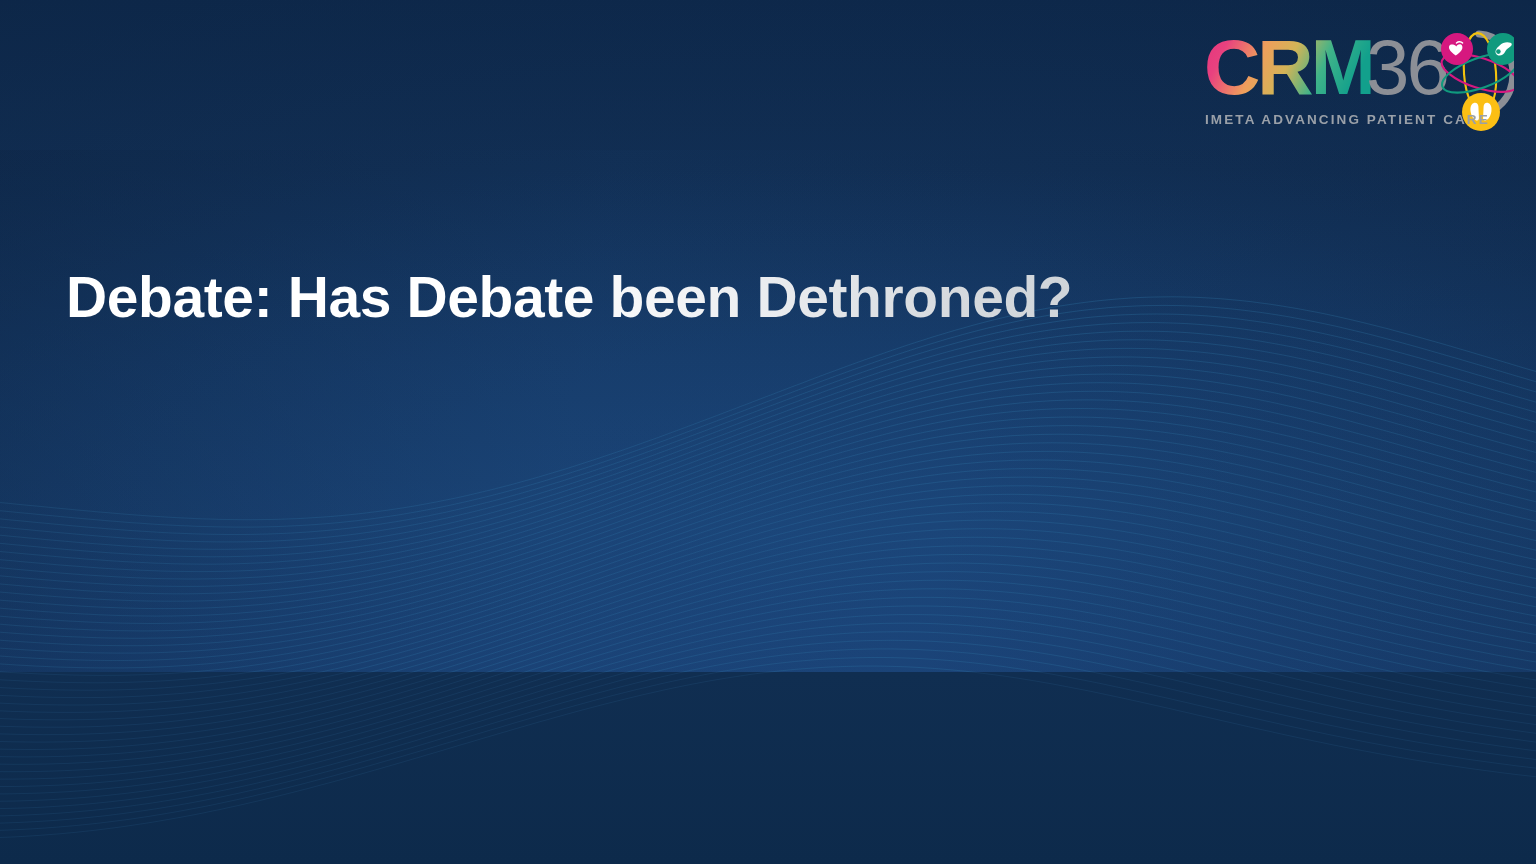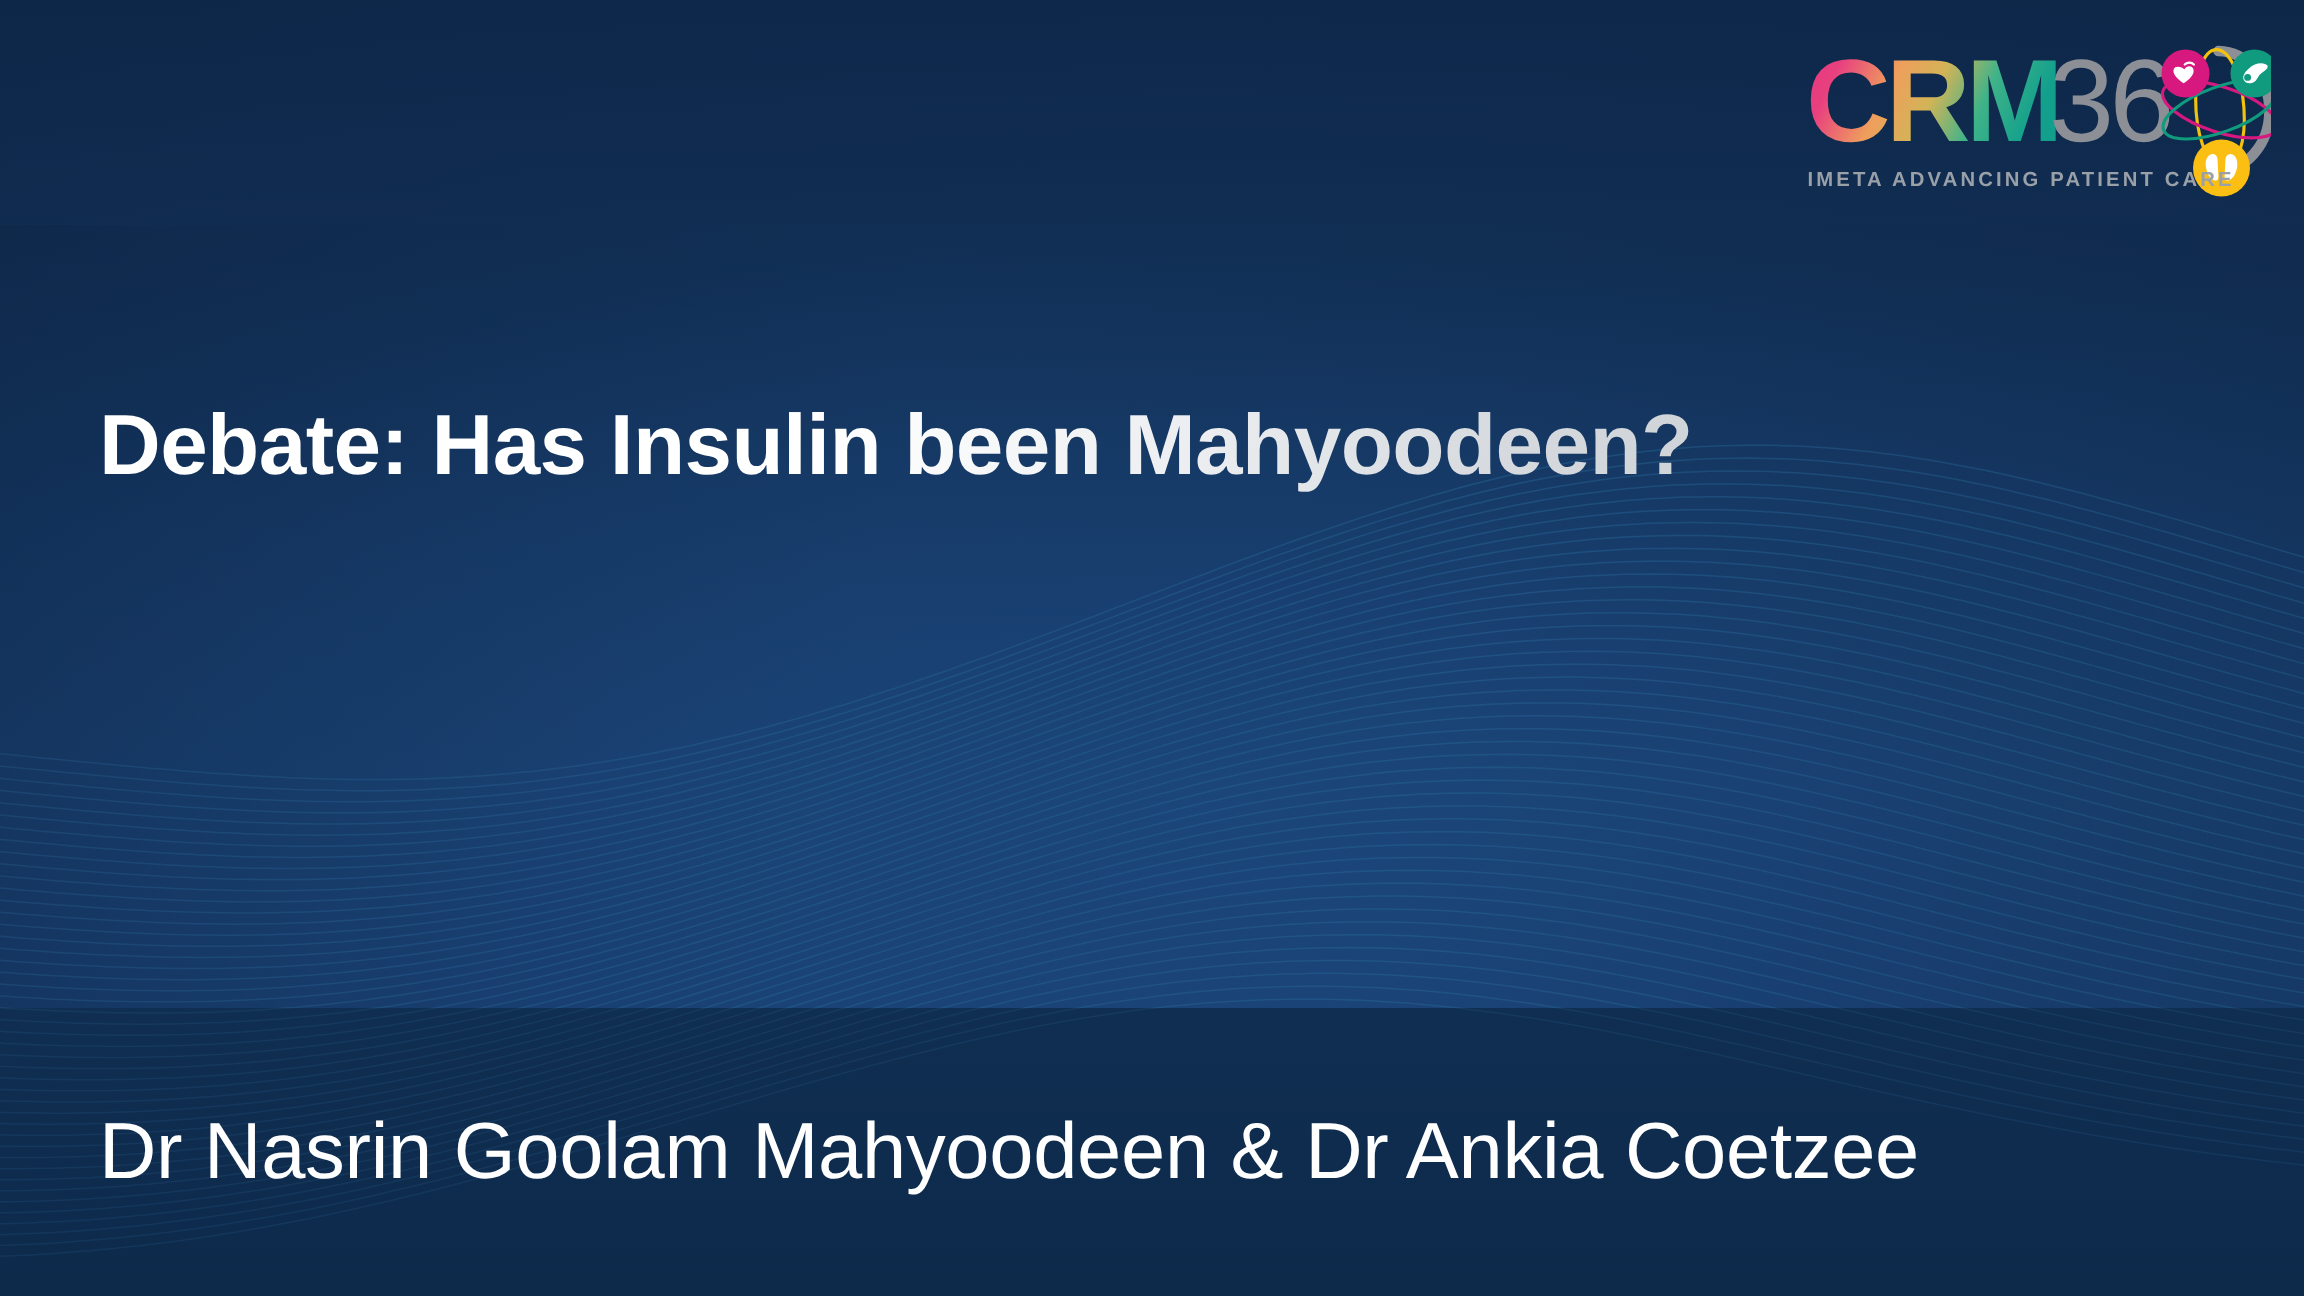--- a/index.html
+++ b/index.html
@@ -238,23 +238,22 @@
           <path d="M-260.0,788.1 L-252.0,788.7 L-244.0,789.3 L-236.0,789.9 L-228.0,790.5 L-220.0,791.2 L-212.0,791.8 L-204.0,792.4 L-196.0,793.0 L-188.0,793.6 L-180.0,794.2 L-172.0,794.8 L-164.0,795.3 L-156.0,795.9 L-148.0,796.4 L-140.0,796.9 L-132.0,797.4 L-124.0,797.9 L-116.0,798.4 L-108.0,798.8 L-100.0,799.2 L-92.0,799.6 L-84.0,799.9 L-76.0,800.2 L-68.0,800.5 L-60.0,800.7 L-52.0,800.9 L-44.0,801.1 L-36.0,801.2 L-28.0,801.3 L-20.0,801.4 L-12.0,801.4 L-4.0,801.3 L4.0,801.2 L12.0,801.1 L20.0,800.9 L28.0,800.6 L36.0,800.3 L44.0,800.0 L52.0,799.6 L60.0,799.1 L68.0,798.6 L76.0,798.1 L84.0,797.5 L92.0,796.8 L100.0,796.1 L108.0,795.3 L116.0,794.4 L124.0,793.6 L132.0,792.6 L140.0,791.6 L148.0,790.5 L156.0,789.4 L164.0,788.3 L172.0,787.0 L180.0,785.8 L188.0,784.4 L196.0,783.1 L204.0,781.6 L212.0,780.2 L220.0,778.6 L228.0,777.1 L236.0,775.4 L244.0,773.8 L252.0,772.0 L260.0,770.3 L268.0,768.5 L276.0,766.6 L284.0,764.7 L292.0,762.8 L300.0,760.8 L308.0,758.8 L316.0,756.8 L324.0,754.7 L332.0,752.6 L340.0,750.5 L348.0,748.3 L356.0,746.1 L364.0,743.9 L372.0,741.6 L380.0,739.3 L388.0,737.0 L396.0,734.7 L404.0,732.4 L412.0,730.0 L420.0,727.7 L428.0,725.3 L436.0,722.9 L444.0,720.4 L452.0,718.0 L460.0,715.6 L468.0,713.1 L476.0,710.7 L484.0,708.2 L492.0,705.8 L500.0,703.3 L508.0,700.9 L516.0,698.4 L524.0,696.0 L532.0,693.6 L540.0,691.1 L548.0,688.7 L556.0,686.3 L564.0,683.9 L572.0,681.6 L580.0,679.2 L588.0,676.9 L596.0,674.6 L604.0,672.3 L612.0,670.0 L620.0,667.8 L628.0,665.6 L636.0,663.5 L644.0,661.3 L652.0,659.2 L660.0,657.2 L668.0,655.2 L676.0,653.2 L684.0,651.3 L692.0,649.4 L700.0,647.6 L708.0,645.9 L716.0,644.1 L724.0,642.5 L732.0,640.9 L740.0,639.3 L748.0,637.9 L756.0,636.5 L764.0,635.1 L772.0,633.8 L780.0,632.6 L788.0,631.4 L796.0,630.4 L804.0,629.4 L812.0,628.4 L820.0,627.6 L828.0,626.8 L836.0,626.1 L844.0,625.4 L852.0,624.9 L860.0,624.4 L868.0,624.0 L876.0,623.7 L884.0,623.4 L892.0,623.3 L900.0,623.2 L908.0,623.2 L916.0,623.2 L924.0,623.4 L932.0,623.6 L940.0,623.9 L948.0,624.3 L956.0,624.7 L964.0,625.3 L972.0,625.9 L980.0,626.5 L988.0,627.3 L996.0,628.1 L1004.0,629.0 L1012.0,629.9 L1020.0,630.9 L1028.0,632.0 L1036.0,633.1 L1044.0,634.3 L1052.0,635.6 L1060.0,636.9 L1068.0,638.2 L1076.0,639.6 L1084.0,641.1 L1092.0,642.6 L1100.0,644.1 L1108.0,645.7 L1116.0,647.3 L1124.0,649.0 L1132.0,650.7 L1140.0,652.4 L1148.0,654.1 L1156.0,655.9 L1164.0,657.7 L1172.0,659.5 L1180.0,661.4 L1188.0,663.2 L1196.0,665.1 L1204.0,667.0 L1212.0,668.9 L1220.0,670.8 L1228.0,672.7 L1236.0,674.6 L1244.0,676.5 L1252.0,678.4 L1260.0,680.3 L1268.0,682.2 L1276.0,684.1 L1284.0,685.9 L1292.0,687.8 L1300.0,689.7 L1308.0,691.5 L1316.0,693.3 L1324.0,695.1 L1332.0,696.9 L1340.0,698.7 L1348.0,700.4 L1356.0,702.1 L1364.0,703.8 L1372.0,705.5 L1380.0,707.1 L1388.0,708.7 L1396.0,710.3 L1404.0,711.9 L1412.0,713.4 L1420.0,714.9 L1428.0,716.4 L1436.0,717.8 L1444.0,719.2 L1452.0,720.6 L1460.0,722.0 L1468.0,723.3 L1476.0,724.6 L1484.0,725.9 L1492.0,727.1 L1500.0,728.3 L1508.0,729.5 L1516.0,730.6 L1524.0,731.7 L1532.0,732.8 L1540.0,733.8 L1548.0,734.9 L1556.0,735.8 L1564.0,736.8 L1572.0,737.7 L1580.0,738.7 L1588.0,739.5 L1596.0,740.4 L1604.0,741.2 L1612.0,742.0 L1620.0,742.8 L1628.0,743.6 L1636.0,744.3 L1644.0,745.0 L1652.0,745.7" vector-effect="non-scaling-stroke"></path>
           <path d="M-260.0,796.1 L-252.0,796.7 L-244.0,797.3 L-236.0,797.9 L-228.0,798.6 L-220.0,799.2 L-212.0,799.8 L-204.0,800.4 L-196.0,801.0 L-188.0,801.6 L-180.0,802.2 L-172.0,802.7 L-164.0,803.3 L-156.0,803.8 L-148.0,804.3 L-140.0,804.8 L-132.0,805.3 L-124.0,805.7 L-116.0,806.2 L-108.0,806.6 L-100.0,807.0 L-92.0,807.3 L-84.0,807.6 L-76.0,807.9 L-68.0,808.1 L-60.0,808.3 L-52.0,808.5 L-44.0,808.6 L-36.0,808.7 L-28.0,808.8 L-20.0,808.8 L-12.0,808.7 L-4.0,808.6 L4.0,808.5 L12.0,808.3 L20.0,808.1 L28.0,807.8 L36.0,807.5 L44.0,807.1 L52.0,806.6 L60.0,806.1 L68.0,805.6 L76.0,805.0 L84.0,804.3 L92.0,803.6 L100.0,802.8 L108.0,802.0 L116.0,801.1 L124.0,800.2 L132.0,799.2 L140.0,798.2 L148.0,797.1 L156.0,795.9 L164.0,794.7 L172.0,793.5 L180.0,792.1 L188.0,790.8 L196.0,789.4 L204.0,787.9 L212.0,786.4 L220.0,784.8 L228.0,783.2 L236.0,781.6 L244.0,779.9 L252.0,778.1 L260.0,776.3 L268.0,774.5 L276.0,772.6 L284.0,770.7 L292.0,768.8 L300.0,766.8 L308.0,764.8 L316.0,762.7 L324.0,760.6 L332.0,758.5 L340.0,756.3 L348.0,754.2 L356.0,752.0 L364.0,749.7 L372.0,747.5 L380.0,745.2 L388.0,742.9 L396.0,740.6 L404.0,738.2 L412.0,735.9 L420.0,733.5 L428.0,731.1 L436.0,728.7 L444.0,726.3 L452.0,723.9 L460.0,721.4 L468.0,719.0 L476.0,716.6 L484.0,714.1 L492.0,711.7 L500.0,709.3 L508.0,706.8 L516.0,704.4 L524.0,702.0 L532.0,699.6 L540.0,697.2 L548.0,694.8 L556.0,692.4 L564.0,690.1 L572.0,687.7 L580.0,685.4 L588.0,683.1 L596.0,680.8 L604.0,678.6 L612.0,676.4 L620.0,674.2 L628.0,672.0 L636.0,669.9 L644.0,667.9 L652.0,665.8 L660.0,663.8 L668.0,661.9 L676.0,660.0 L684.0,658.1 L692.0,656.3 L700.0,654.5 L708.0,652.8 L716.0,651.2 L724.0,649.6 L732.0,648.0 L740.0,646.5 L748.0,645.1 L756.0,643.8 L764.0,642.5 L772.0,641.3 L780.0,640.1 L788.0,639.0 L796.0,638.0 L804.0,637.1 L812.0,636.2 L820.0,635.4 L828.0,634.7 L836.0,634.1 L844.0,633.5 L852.0,633.0 L860.0,632.6 L868.0,632.3 L876.0,632.0 L884.0,631.9 L892.0,631.8 L900.0,631.7 L908.0,631.8 L916.0,631.9 L924.0,632.1 L932.0,632.4 L940.0,632.8 L948.0,633.2 L956.0,633.8 L964.0,634.3 L972.0,635.0 L980.0,635.7 L988.0,636.5 L996.0,637.4 L1004.0,638.3 L1012.0,639.3 L1020.0,640.4 L1028.0,641.5 L1036.0,642.7 L1044.0,643.9 L1052.0,645.2 L1060.0,646.5 L1068.0,647.9 L1076.0,649.4 L1084.0,650.8 L1092.0,652.4 L1100.0,653.9 L1108.0,655.5 L1116.0,657.2 L1124.0,658.9 L1132.0,660.6 L1140.0,662.3 L1148.0,664.1 L1156.0,665.9 L1164.0,667.7 L1172.0,669.5 L1180.0,671.3 L1188.0,673.2 L1196.0,675.1 L1204.0,676.9 L1212.0,678.8 L1220.0,680.7 L1228.0,682.6 L1236.0,684.5 L1244.0,686.4 L1252.0,688.3 L1260.0,690.1 L1268.0,692.0 L1276.0,693.9 L1284.0,695.7 L1292.0,697.6 L1300.0,699.4 L1308.0,701.2 L1316.0,703.0 L1324.0,704.8 L1332.0,706.5 L1340.0,708.3 L1348.0,710.0 L1356.0,711.6 L1364.0,713.3 L1372.0,714.9 L1380.0,716.6 L1388.0,718.1 L1396.0,719.7 L1404.0,721.2 L1412.0,722.7 L1420.0,724.2 L1428.0,725.6 L1436.0,727.0 L1444.0,728.4 L1452.0,729.7 L1460.0,731.1 L1468.0,732.4 L1476.0,733.6 L1484.0,734.8 L1492.0,736.0 L1500.0,737.2 L1508.0,738.3 L1516.0,739.4 L1524.0,740.5 L1532.0,741.6 L1540.0,742.6 L1548.0,743.6 L1556.0,744.5 L1564.0,745.5 L1572.0,746.4 L1580.0,747.3 L1588.0,748.1 L1596.0,748.9 L1604.0,749.7 L1612.0,750.5 L1620.0,751.3 L1628.0,752.0 L1636.0,752.7 L1644.0,753.4 L1652.0,754.1" vector-effect="non-scaling-stroke"></path>
           <path d="M-260.0,804.1 L-252.0,804.7 L-244.0,805.4 L-236.0,806.0 L-228.0,806.6 L-220.0,807.2 L-212.0,807.8 L-204.0,808.4 L-196.0,809.0 L-188.0,809.5 L-180.0,810.1 L-172.0,810.6 L-164.0,811.2 L-156.0,811.7 L-148.0,812.2 L-140.0,812.7 L-132.0,813.1 L-124.0,813.6 L-116.0,814.0 L-108.0,814.3 L-100.0,814.7 L-92.0,815.0 L-84.0,815.3 L-76.0,815.5 L-68.0,815.7 L-60.0,815.9 L-52.0,816.0 L-44.0,816.1 L-36.0,816.2 L-28.0,816.2 L-20.0,816.2 L-12.0,816.1 L-4.0,815.9 L4.0,815.8 L12.0,815.5 L20.0,815.3 L28.0,814.9 L36.0,814.5 L44.0,814.1 L52.0,813.6 L60.0,813.1 L68.0,812.5 L76.0,811.8 L84.0,811.1 L92.0,810.4 L100.0,809.6 L108.0,808.7 L116.0,807.8 L124.0,806.8 L132.0,805.8 L140.0,804.7 L148.0,803.6 L156.0,802.4 L164.0,801.1 L172.0,799.8 L180.0,798.5 L188.0,797.1 L196.0,795.6 L204.0,794.1 L212.0,792.6 L220.0,791.0 L228.0,789.4 L236.0,787.7 L244.0,786.0 L252.0,784.2 L260.0,782.4 L268.0,780.5 L276.0,778.6 L284.0,776.7 L292.0,774.7 L300.0,772.7 L308.0,770.7 L316.0,768.6 L324.0,766.5 L332.0,764.4 L340.0,762.2 L348.0,760.0 L356.0,757.8 L364.0,755.6 L372.0,753.3 L380.0,751.0 L388.0,748.7 L396.0,746.4 L404.0,744.0 L412.0,741.7 L420.0,739.3 L428.0,736.9 L436.0,734.5 L444.0,732.1 L452.0,729.7 L460.0,727.3 L468.0,724.9 L476.0,722.5 L484.0,720.1 L492.0,717.6 L500.0,715.2 L508.0,712.8 L516.0,710.4 L524.0,708.0 L532.0,705.6 L540.0,703.3 L548.0,700.9 L556.0,698.6 L564.0,696.2 L572.0,693.9 L580.0,691.6 L588.0,689.4 L596.0,687.2 L604.0,685.0 L612.0,682.8 L620.0,680.6 L628.0,678.5 L636.0,676.5 L644.0,674.4 L652.0,672.4 L660.0,670.5 L668.0,668.6 L676.0,666.7 L684.0,664.9 L692.0,663.2 L700.0,661.5 L708.0,659.8 L716.0,658.2 L724.0,656.7 L732.0,655.2 L740.0,653.8 L748.0,652.5 L756.0,651.2 L764.0,649.9 L772.0,648.8 L780.0,647.7 L788.0,646.7 L796.0,645.8 L804.0,644.9 L812.0,644.1 L820.0,643.4 L828.0,642.7 L836.0,642.2 L844.0,641.7 L852.0,641.2 L860.0,640.9 L868.0,640.6 L876.0,640.5 L884.0,640.4 L892.0,640.3 L900.0,640.4 L908.0,640.5 L916.0,640.7 L924.0,641.0 L932.0,641.3 L940.0,641.8 L948.0,642.3 L956.0,642.8 L964.0,643.5 L972.0,644.2 L980.0,645.0 L988.0,645.8 L996.0,646.7 L1004.0,647.7 L1012.0,648.8 L1020.0,649.9 L1028.0,651.0 L1036.0,652.2 L1044.0,653.5 L1052.0,654.8 L1060.0,656.2 L1068.0,657.6 L1076.0,659.1 L1084.0,660.6 L1092.0,662.2 L1100.0,663.8 L1108.0,665.4 L1116.0,667.1 L1124.0,668.7 L1132.0,670.5 L1140.0,672.2 L1148.0,674.0 L1156.0,675.8 L1164.0,677.6 L1172.0,679.4 L1180.0,681.3 L1188.0,683.1 L1196.0,685.0 L1204.0,686.8 L1212.0,688.7 L1220.0,690.6 L1228.0,692.5 L1236.0,694.4 L1244.0,696.2 L1252.0,698.1 L1260.0,700.0 L1268.0,701.8 L1276.0,703.7 L1284.0,705.5 L1292.0,707.3 L1300.0,709.1 L1308.0,710.9 L1316.0,712.6 L1324.0,714.4 L1332.0,716.1 L1340.0,717.8 L1348.0,719.5 L1356.0,721.1 L1364.0,722.8 L1372.0,724.4 L1380.0,725.9 L1388.0,727.5 L1396.0,729.0 L1404.0,730.5 L1412.0,732.0 L1420.0,733.4 L1428.0,734.8 L1436.0,736.2 L1444.0,737.5 L1452.0,738.8 L1460.0,740.1 L1468.0,741.4 L1476.0,742.6 L1484.0,743.8 L1492.0,744.9 L1500.0,746.1 L1508.0,747.2 L1516.0,748.2 L1524.0,749.3 L1532.0,750.3 L1540.0,751.3 L1548.0,752.2 L1556.0,753.2 L1564.0,754.1 L1572.0,755.0 L1580.0,755.8 L1588.0,756.6 L1596.0,757.4 L1604.0,758.2 L1612.0,759.0 L1620.0,759.7 L1628.0,760.4 L1636.0,761.1 L1644.0,761.8 L1652.0,762.4" vector-effect="non-scaling-stroke"></path>
           <path d="M-260.0,812.2 L-252.0,812.8 L-244.0,813.4 L-236.0,814.0 L-228.0,814.6 L-220.0,815.2 L-212.0,815.8 L-204.0,816.3 L-196.0,816.9 L-188.0,817.5 L-180.0,818.0 L-172.0,818.6 L-164.0,819.1 L-156.0,819.6 L-148.0,820.0 L-140.0,820.5 L-132.0,820.9 L-124.0,821.3 L-116.0,821.7 L-108.0,822.1 L-100.0,822.4 L-92.0,822.7 L-84.0,822.9 L-76.0,823.1 L-68.0,823.3 L-60.0,823.4 L-52.0,823.5 L-44.0,823.6 L-36.0,823.6 L-28.0,823.6 L-20.0,823.5 L-12.0,823.4 L-4.0,823.2 L4.0,823.0 L12.0,822.7 L20.0,822.4 L28.0,822.0 L36.0,821.6 L44.0,821.1 L52.0,820.6 L60.0,820.0 L68.0,819.4 L76.0,818.7 L84.0,817.9 L92.0,817.1 L100.0,816.3 L108.0,815.4 L116.0,814.4 L124.0,813.4 L132.0,812.3 L140.0,811.2 L148.0,810.0 L156.0,808.8 L164.0,807.5 L172.0,806.2 L180.0,804.8 L188.0,803.4 L196.0,801.9 L204.0,800.4 L212.0,798.8 L220.0,797.2 L228.0,795.5 L236.0,793.8 L244.0,792.0 L252.0,790.2 L260.0,788.4 L268.0,786.5 L276.0,784.6 L284.0,782.7 L292.0,780.7 L300.0,778.7 L308.0,776.6 L316.0,774.5 L324.0,772.4 L332.0,770.3 L340.0,768.1 L348.0,765.9 L356.0,763.7 L364.0,761.4 L372.0,759.2 L380.0,756.9 L388.0,754.6 L396.0,752.2 L404.0,749.9 L412.0,747.6 L420.0,745.2 L428.0,742.8 L436.0,740.4 L444.0,738.0 L452.0,735.6 L460.0,733.2 L468.0,730.8 L476.0,728.4 L484.0,726.0 L492.0,723.6 L500.0,721.2 L508.0,718.8 L516.0,716.5 L524.0,714.1 L532.0,711.7 L540.0,709.4 L548.0,707.0 L556.0,704.7 L564.0,702.4 L572.0,700.2 L580.0,697.9 L588.0,695.7 L596.0,693.5 L604.0,691.4 L612.0,689.2 L620.0,687.1 L628.0,685.1 L636.0,683.0 L644.0,681.1 L652.0,679.1 L660.0,677.2 L668.0,675.4 L676.0,673.6 L684.0,671.8 L692.0,670.1 L700.0,668.5 L708.0,666.9 L716.0,665.4 L724.0,663.9 L732.0,662.5 L740.0,661.1 L748.0,659.8 L756.0,658.6 L764.0,657.5 L772.0,656.4 L780.0,655.4 L788.0,654.4 L796.0,653.6 L804.0,652.8 L812.0,652.0 L820.0,651.4 L828.0,650.8 L836.0,650.3 L844.0,649.9 L852.0,649.5 L860.0,649.3 L868.0,649.1 L876.0,648.9 L884.0,648.9 L892.0,648.9 L900.0,649.1 L908.0,649.3 L916.0,649.5 L924.0,649.9 L932.0,650.3 L940.0,650.8 L948.0,651.3 L956.0,652.0 L964.0,652.7 L972.0,653.4 L980.0,654.3 L988.0,655.2 L996.0,656.1 L1004.0,657.2 L1012.0,658.2 L1020.0,659.4 L1028.0,660.6 L1036.0,661.9 L1044.0,663.2 L1052.0,664.5 L1060.0,665.9 L1068.0,667.4 L1076.0,668.9 L1084.0,670.4 L1092.0,672.0 L1100.0,673.6 L1108.0,675.2 L1116.0,676.9 L1124.0,678.6 L1132.0,680.4 L1140.0,682.1 L1148.0,683.9 L1156.0,685.7 L1164.0,687.5 L1172.0,689.3 L1180.0,691.2 L1188.0,693.0 L1196.0,694.9 L1204.0,696.7 L1212.0,698.6 L1220.0,700.5 L1228.0,702.3 L1236.0,704.2 L1244.0,706.1 L1252.0,707.9 L1260.0,709.8 L1268.0,711.6 L1276.0,713.4 L1284.0,715.2 L1292.0,717.0 L1300.0,718.8 L1308.0,720.5 L1316.0,722.3 L1324.0,724.0 L1332.0,725.7 L1340.0,727.3 L1348.0,729.0 L1356.0,730.6 L1364.0,732.2 L1372.0,733.8 L1380.0,735.3 L1388.0,736.8 L1396.0,738.3 L1404.0,739.8 L1412.0,741.2 L1420.0,742.6 L1428.0,743.9 L1436.0,745.3 L1444.0,746.6 L1452.0,747.9 L1460.0,749.1 L1468.0,750.3 L1476.0,751.5 L1484.0,752.7 L1492.0,753.8 L1500.0,754.9 L1508.0,756.0 L1516.0,757.0 L1524.0,758.0 L1532.0,759.0 L1540.0,760.0 L1548.0,760.9 L1556.0,761.8 L1564.0,762.7 L1572.0,763.5 L1580.0,764.3 L1588.0,765.2 L1596.0,765.9 L1604.0,766.7 L1612.0,767.4 L1620.0,768.1 L1628.0,768.8 L1636.0,769.5 L1644.0,770.1 L1652.0,770.8" vector-effect="non-scaling-stroke"></path>
           <path d="M-260.0,820.2 L-252.0,820.8 L-244.0,821.4 L-236.0,822.0 L-228.0,822.6 L-220.0,823.2 L-212.0,823.7 L-204.0,824.3 L-196.0,824.9 L-188.0,825.4 L-180.0,825.9 L-172.0,826.5 L-164.0,826.9 L-156.0,827.4 L-148.0,827.9 L-140.0,828.3 L-132.0,828.7 L-124.0,829.1 L-116.0,829.4 L-108.0,829.8 L-100.0,830.0 L-92.0,830.3 L-84.0,830.5 L-76.0,830.7 L-68.0,830.8 L-60.0,830.9 L-52.0,831.0 L-44.0,831.0 L-36.0,831.0 L-28.0,830.9 L-20.0,830.8 L-12.0,830.6 L-4.0,830.4 L4.0,830.2 L12.0,829.9 L20.0,829.5 L28.0,829.1 L36.0,828.6 L44.0,828.1 L52.0,827.5 L60.0,826.9 L68.0,826.2 L76.0,825.5 L84.0,824.7 L92.0,823.9 L100.0,823.0 L108.0,822.0 L116.0,821.0 L124.0,820.0 L132.0,818.9 L140.0,817.7 L148.0,816.5 L156.0,815.2 L164.0,813.9 L172.0,812.5 L180.0,811.1 L188.0,809.6 L196.0,808.1 L204.0,806.6 L212.0,805.0 L220.0,803.3 L228.0,801.6 L236.0,799.9 L244.0,798.1 L252.0,796.3 L260.0,794.4 L268.0,792.5 L276.0,790.6 L284.0,788.6 L292.0,786.6 L300.0,784.6 L308.0,782.5 L316.0,780.4 L324.0,778.3 L332.0,776.2 L340.0,774.0 L348.0,771.8 L356.0,769.5 L364.0,767.3 L372.0,765.0 L380.0,762.7 L388.0,760.4 L396.0,758.1 L404.0,755.8 L412.0,753.4 L420.0,751.1 L428.0,748.7 L436.0,746.3 L444.0,743.9 L452.0,741.6 L460.0,739.2 L468.0,736.8 L476.0,734.4 L484.0,732.0 L492.0,729.6 L500.0,727.3 L508.0,724.9 L516.0,722.5 L524.0,720.2 L532.0,717.9 L540.0,715.5 L548.0,713.2 L556.0,711.0 L564.0,708.7 L572.0,706.5 L580.0,704.3 L588.0,702.1 L596.0,699.9 L604.0,697.8 L612.0,695.7 L620.0,693.7 L628.0,691.7 L636.0,689.7 L644.0,687.8 L652.0,685.9 L660.0,684.0 L668.0,682.2 L676.0,680.5 L684.0,678.8 L692.0,677.1 L700.0,675.6 L708.0,674.0 L716.0,672.6 L724.0,671.1 L732.0,669.8 L740.0,668.5 L748.0,667.3 L756.0,666.1 L764.0,665.1 L772.0,664.0 L780.0,663.1 L788.0,662.2 L796.0,661.4 L804.0,660.7 L812.0,660.0 L820.0,659.4 L828.0,658.9 L836.0,658.5 L844.0,658.2 L852.0,657.9 L860.0,657.7 L868.0,657.5 L876.0,657.5 L884.0,657.5 L892.0,657.6 L900.0,657.8 L908.0,658.1 L916.0,658.4 L924.0,658.8 L932.0,659.3 L940.0,659.8 L948.0,660.4 L956.0,661.1 L964.0,661.9 L972.0,662.7 L980.0,663.6 L988.0,664.5 L996.0,665.6 L1004.0,666.6 L1012.0,667.8 L1020.0,668.9 L1028.0,670.2 L1036.0,671.5 L1044.0,672.8 L1052.0,674.2 L1060.0,675.7 L1068.0,677.1 L1076.0,678.7 L1084.0,680.2 L1092.0,681.8 L1100.0,683.4 L1108.0,685.1 L1116.0,686.8 L1124.0,688.5 L1132.0,690.3 L1140.0,692.0 L1148.0,693.8 L1156.0,695.6 L1164.0,697.4 L1172.0,699.2 L1180.0,701.1 L1188.0,702.9 L1196.0,704.8 L1204.0,706.6 L1212.0,708.5 L1220.0,710.3 L1228.0,712.2 L1236.0,714.0 L1244.0,715.9 L1252.0,717.7 L1260.0,719.5 L1268.0,721.3 L1276.0,723.1 L1284.0,724.9 L1292.0,726.7 L1300.0,728.4 L1308.0,730.1 L1316.0,731.8 L1324.0,733.5 L1332.0,735.2 L1340.0,736.8 L1348.0,738.4 L1356.0,740.0 L1364.0,741.6 L1372.0,743.1 L1380.0,744.6 L1388.0,746.1 L1396.0,747.6 L1404.0,749.0 L1412.0,750.4 L1420.0,751.7 L1428.0,753.1 L1436.0,754.4 L1444.0,755.6 L1452.0,756.9 L1460.0,758.1 L1468.0,759.3 L1476.0,760.4 L1484.0,761.5 L1492.0,762.6 L1500.0,763.7 L1508.0,764.7 L1516.0,765.8 L1524.0,766.7 L1532.0,767.7 L1540.0,768.6 L1548.0,769.5 L1556.0,770.4 L1564.0,771.2 L1572.0,772.1 L1580.0,772.9 L1588.0,773.6 L1596.0,774.4 L1604.0,775.1 L1612.0,775.8 L1620.0,776.5 L1628.0,777.2 L1636.0,777.8 L1644.0,778.4 L1652.0,779.0" vector-effect="non-scaling-stroke"></path>
           <path d="M-260.0,828.2 L-252.0,828.8 L-244.0,829.4 L-236.0,830.0 L-228.0,830.5 L-220.0,831.1 L-212.0,831.7 L-204.0,832.2 L-196.0,832.8 L-188.0,833.3 L-180.0,833.8 L-172.0,834.3 L-164.0,834.8 L-156.0,835.3 L-148.0,835.7 L-140.0,836.1 L-132.0,836.5 L-124.0,836.8 L-116.0,837.1 L-108.0,837.4 L-100.0,837.7 L-92.0,837.9 L-84.0,838.1 L-76.0,838.2 L-68.0,838.3 L-60.0,838.4 L-52.0,838.4 L-44.0,838.4 L-36.0,838.3 L-28.0,838.2 L-20.0,838.1 L-12.0,837.9 L-4.0,837.6 L4.0,837.3 L12.0,837.0 L20.0,836.6 L28.0,836.1 L36.0,835.6 L44.0,835.0 L52.0,834.4 L60.0,833.8 L68.0,833.0 L76.0,832.3 L84.0,831.4 L92.0,830.6 L100.0,829.6 L108.0,828.6 L116.0,827.6 L124.0,826.5 L132.0,825.3 L140.0,824.1 L148.0,822.9 L156.0,821.6 L164.0,820.2 L172.0,818.8 L180.0,817.4 L188.0,815.9 L196.0,814.4 L204.0,812.8 L212.0,811.1 L220.0,809.5 L228.0,807.7 L236.0,806.0 L244.0,804.2 L252.0,802.3 L260.0,800.5 L268.0,798.5 L276.0,796.6 L284.0,794.6 L292.0,792.6 L300.0,790.5 L308.0,788.5 L316.0,786.3 L324.0,784.2 L332.0,782.1 L340.0,779.9 L348.0,777.7 L356.0,775.4 L364.0,773.2 L372.0,770.9 L380.0,768.6 L388.0,766.3 L396.0,764.0 L404.0,761.7 L412.0,759.3 L420.0,757.0 L428.0,754.6 L436.0,752.3 L444.0,749.9 L452.0,747.5 L460.0,745.1 L468.0,742.8 L476.0,740.4 L484.0,738.0 L492.0,735.7 L500.0,733.3 L508.0,731.0 L516.0,728.6 L524.0,726.3 L532.0,724.0 L540.0,721.7 L548.0,719.5 L556.0,717.2 L564.0,715.0 L572.0,712.8 L580.0,710.6 L588.0,708.5 L596.0,706.4 L604.0,704.3 L612.0,702.3 L620.0,700.3 L628.0,698.3 L636.0,696.4 L644.0,694.5 L652.0,692.7 L660.0,690.9 L668.0,689.1 L676.0,687.4 L684.0,685.8 L692.0,684.2 L700.0,682.7 L708.0,681.2 L716.0,679.8 L724.0,678.5 L732.0,677.2 L740.0,676.0 L748.0,674.8 L756.0,673.7 L764.0,672.7 L772.0,671.8 L780.0,670.9 L788.0,670.1 L796.0,669.3 L804.0,668.7 L812.0,668.1 L820.0,667.6 L828.0,667.1 L836.0,666.8 L844.0,666.5 L852.0,666.3 L860.0,666.1 L868.0,666.1 L876.0,666.1 L884.0,666.2 L892.0,666.4 L900.0,666.6 L908.0,666.9 L916.0,667.3 L924.0,667.8 L932.0,668.3 L940.0,668.9 L948.0,669.6 L956.0,670.3 L964.0,671.1 L972.0,672.0 L980.0,673.0 L988.0,674.0 L996.0,675.0 L1004.0,676.1 L1012.0,677.3 L1020.0,678.5 L1028.0,679.8 L1036.0,681.1 L1044.0,682.5 L1052.0,683.9 L1060.0,685.4 L1068.0,686.9 L1076.0,688.5 L1084.0,690.0 L1092.0,691.6 L1100.0,693.3 L1108.0,695.0 L1116.0,696.7 L1124.0,698.4 L1132.0,700.2 L1140.0,701.9 L1148.0,703.7 L1156.0,705.5 L1164.0,707.3 L1172.0,709.1 L1180.0,711.0 L1188.0,712.8 L1196.0,714.7 L1204.0,716.5 L1212.0,718.3 L1220.0,720.2 L1228.0,722.0 L1236.0,723.8 L1244.0,725.7 L1252.0,727.5 L1260.0,729.3 L1268.0,731.0 L1276.0,732.8 L1284.0,734.6 L1292.0,736.3 L1300.0,738.0 L1308.0,739.7 L1316.0,741.4 L1324.0,743.0 L1332.0,744.7 L1340.0,746.3 L1348.0,747.9 L1356.0,749.4 L1364.0,750.9 L1372.0,752.4 L1380.0,753.9 L1388.0,755.3 L1396.0,756.8 L1404.0,758.1 L1412.0,759.5 L1420.0,760.8 L1428.0,762.1 L1436.0,763.4 L1444.0,764.6 L1452.0,765.8 L1460.0,767.0 L1468.0,768.2 L1476.0,769.3 L1484.0,770.4 L1492.0,771.4 L1500.0,772.5 L1508.0,773.5 L1516.0,774.5 L1524.0,775.4 L1532.0,776.3 L1540.0,777.2 L1548.0,778.1 L1556.0,778.9 L1564.0,779.8 L1572.0,780.6 L1580.0,781.3 L1588.0,782.1 L1596.0,782.8 L1604.0,783.5 L1612.0,784.2 L1620.0,784.9 L1628.0,785.5 L1636.0,786.1 L1644.0,786.7 L1652.0,787.3" vector-effect="non-scaling-stroke"></path>
         </g>
     </svg>
   </div>
 
-  <div class="title">Debate: Has Insulin been Mahyoodeen?</div>
-
-  <div class="speakers">Dr Nasrin Goolam Mahyoodeen &amp; Dr Ankia Coetzee</div>
+  <div class="title">Debate: Has Debate been Dethroned?</div>
+
 
   <div class="logo">
     <svg width="310" height="118" viewBox="0 0 310 118">
       <defs>
         <linearGradient id="crmGrad" x1="0" y1="0" x2="1" y2="0.25">
           <stop offset="0%" stop-color="#e5327c"></stop>
           <stop offset="18%" stop-color="#e8417f"></stop>
           <stop offset="40%" stop-color="#ef9e5c"></stop>
           <stop offset="58%" stop-color="#d3b457"></stop>
           <stop offset="78%" stop-color="#3fb389"></stop>

